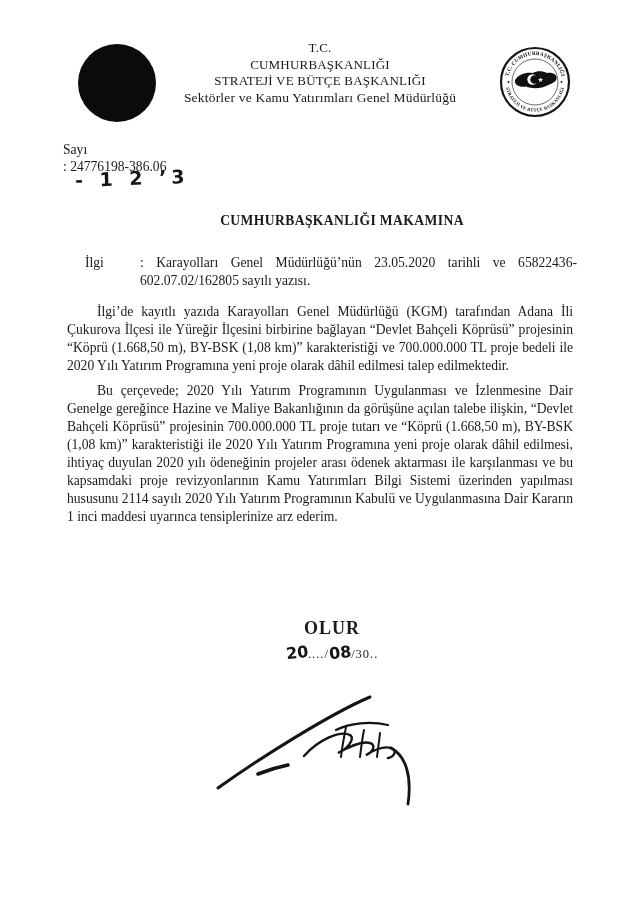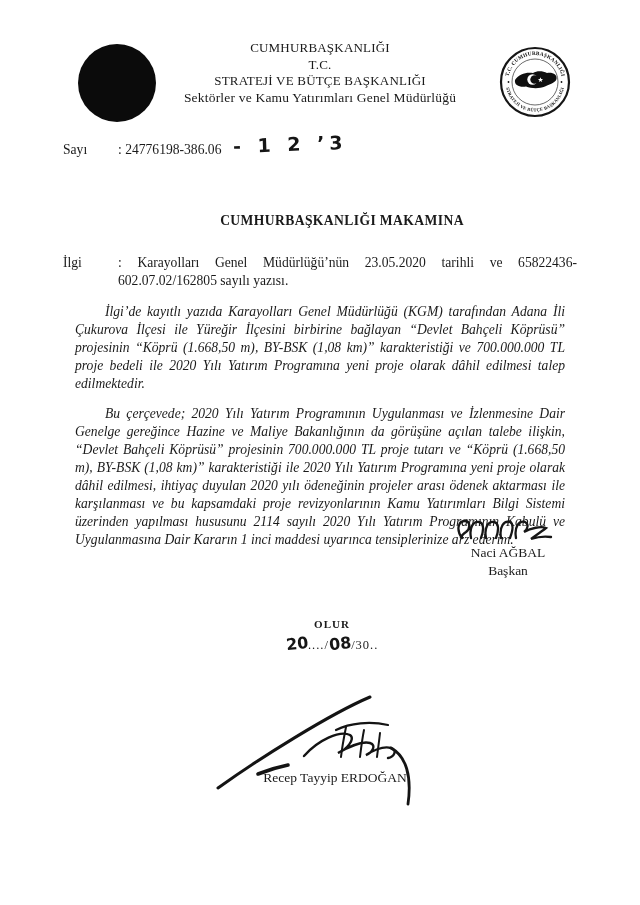--- a/index.html
+++ b/index.html
@@ -11,63 +11,63 @@
   }
   
   .logo-circle{position:absolute;left:78px;top:44px;width:78px;height:78px;
     background:#0b0b0b;border-radius:50%;}
   .header-center{position:absolute;top:40px;left:120px;right:120px;text-align:center;
     font-size:13px;line-height:16.5px;letter-spacing:0.2px;}
   .header-center .h4{font-size:13.5px;}
   .seal{position:absolute;left:499px;top:46px;width:72px;height:72px;}
   
   .meta{position:absolute;left:63px;top:141px;font-size:13.6px;line-height:17px;}
-  .meta-row{display:flex;margin-bottom:10px;align-items:flex-start;}
+  .meta-row{display:flex;margin-bottom:10px;align-items:flex-start;flex-direction:column;}
   .meta-label{width:55px;flex:none;}
   .hand{font-family:"DejaVu Sans",sans-serif;font-weight:600;color:#151515;}
   .sayi-hand{display:inline-block;font-size:19px;letter-spacing:5px;
     transform:rotate(-2deg);margin-left:12px;margin-top:-5px;}
   
   .doc-title{position:absolute;top:213px;left:0;right:0;text-align:center;
     font-weight:bold;font-size:13.6px;letter-spacing:0.4px;padding-left:44px;}
   
   .body-block{position:absolute;left:63px;top:254px;width:514px;
     font-size:13.6px;line-height:18px;}
-  .ilgi{display:flex;}
+  .ilgi{display:flex;margin-left:22px;}
   .ilgi-label{width:55px;flex:none;}
   .ilgi-text{flex:1;text-align:justify;}
-  .para{margin:12px;text-align:justify;text-indent:30px;font-style:italic;}
+  .para{margin:4px;text-align:justify;text-indent:30px;}
   .para1{margin-top:13px;}
   .para2{margin-top:7px;}
   
   .sig1{position:absolute;left:428px;top:516px;width:160px;text-align:center;
     font-size:13.5px;line-height:18px;}
   .sig1 svg{display:block;margin:0 auto -2px auto;}
   
   .approval{position:absolute;left:252px;top:618px;width:160px;text-align:center;}
-  .olur{font-weight:bold;font-size:11px;letter-spacing:1px;}
+  .olur{font-weight:bold;font-size:18px;letter-spacing:1px;}
   .dateline{margin-top:4px;white-space:nowrap;}
   .date-hand{display:inline-block;font-size:16px;transform:rotate(-6deg);}
   .date-print{font-size:12.5px;letter-spacing:1px;}
   
   .sig2{position:absolute;left:200px;top:688px;width:270px;text-align:center;
     font-size:13.5px;line-height:19px;}
   .sig2 .sigsvg{position:absolute;left:10px;top:2px;pointer-events:none;}
   .sig2 .names{padding-top:80px;}
 </style>
 </head>
 <body>
 
 <div class="page">
 
   <div class="logo-circle"></div>
 
   <div class="header-center">
+    <div>T.C.</div>
     <div>CUMHURBAŞKANLIĞI</div>
-    <div>T.C.</div>
     <div>STRATEJİ VE BÜTÇE BAŞKANLIĞI</div>
     <div class="h4">Sektörler ve Kamu Yatırımları Genel Müdürlüğü</div>
   </div>
 
   <svg class="seal" viewBox="0 0 72 72">
     <circle cx="36" cy="36" r="34" fill="none" stroke="#161616" stroke-width="2.2"></circle>
     <circle cx="36" cy="36" r="23" fill="none" stroke="#2a2a2a" stroke-width="0.7"></circle>
     <path id="sealTop" d="M 9,36 A 27,27 0 0 1 63,36" fill="none"></path>
     <path id="sealBot" d="M 6.5,36 A 29.5,29.5 0 0 0 65.5,36" fill="none"></path>
     <text font-size="5.3" font-weight="bold" fill="#101010" font-family="Liberation Serif,serif" letter-spacing="0.2">
@@ -96,32 +96,20 @@
 
   <div class="body-block">
     <div class="ilgi">
       <span class="ilgi-label">İlgi</span>
       <span class="ilgi-text">: Karayolları Genel Müdürlüğü’nün 23.05.2020 tarihli ve 65822436-602.07.02/162805 sayılı yazısı.</span>
     </div>
     <p class="para para1">İlgi’de kayıtlı yazıda Karayolları Genel Müdürlüğü (KGM) tarafından Adana İli Çukurova İlçesi ile Yüreğir İlçesini birbirine bağlayan “Devlet Bahçeli Köprüsü” projesinin “Köprü (1.668,50 m), BY-BSK (1,08 km)” karakteristiği ve 700.000.000 TL proje bedeli ile 2020 Yılı Yatırım Programına yeni proje olarak dâhil edilmesi talep edilmektedir.</p>
     <p class="para para2">Bu çerçevede; 2020 Yılı Yatırım Programının Uygulanması ve İzlenmesine Dair Genelge gereğince Hazine ve Maliye Bakanlığının da görüşüne açılan talebe ilişkin, “Devlet Bahçeli Köprüsü” projesinin 700.000.000 TL proje tutarı ve “Köprü (1.668,50 m), BY-BSK (1,08 km)” karakteristiği ile 2020 Yılı Yatırım Programına yeni proje olarak dâhil edilmesi, ihtiyaç duyulan 2020 yılı ödeneğinin projeler arası ödenek aktarması ile karşılanması ve bu kapsamdaki proje revizyonlarının Kamu Yatırımları Bilgi Sistemi üzerinden yapılması hususunu 2114 sayılı 2020 Yılı Yatırım Programının Kabulü ve Uygulanmasına Dair Kararın 1 inci maddesi uyarınca tensiplerinize arz ederim.</p>
   </div>
 
-  <div class="sig1">
-    <svg width="112" height="30" viewBox="0 0 110 30">
-      <path fill="none" stroke="#161616" stroke-width="2.3" stroke-linecap="round" d="M9,22 C3,14 5,5 12,5 C17,5 18,12 13,16 C10,18 8,20 9,22
-           M18,22 C16,12 20,5 26,6 C31,7 31,14 28,22
-           M33,22 C31,12 35,5 41,6 C46,7 46,14 43,22
-           M48,22 C46,11 51,4 57,6 C61,8 60,14 57,22
-           M63,22 C61,11 66,4 72,6 C76,8 75,13 71,16
-           C78,12 88,10 93,12 C88,16 82,20 78,23 C84,21 92,20 98,21"></path>
-    </svg>
-    <div>Naci AĞBAL</div>
-    <div>Başkan</div>
-  </div>
 
   <div class="approval">
     <div class="olur">OLUR</div>
     <div class="dateline">
       <span class="hand date-hand">20</span><span class="date-print">..../</span><span class="hand date-hand">08</span><span class="date-print">/30..</span>
     </div>
   </div>
 
   <div class="sig2">
     <svg class="sigsvg" width="244" height="120" viewBox="0 0 240 120">
@@ -130,17 +118,16 @@
         <path d="M46,84 C56,80 66,77 76,75" stroke-width="3.6"></path>
         <path d="M92,66 C106,50 128,40 138,45 C144,49 134,60 126,63 C136,57 150,51 158,53 C165,55 160,63 154,65 C162,60 172,56 179,58 C186,60 182,67 176,68" stroke-width="2.4"></path>
         <path d="M124,40 C138,33 158,31 176,35" stroke-width="2.2"></path>
         <path d="M134,37 C132,47 130,58 129,67" stroke-width="2"></path>
         <path d="M152,40 C150,50 149,59 148,67" stroke-width="2"></path>
         <path d="M168,43 C167,52 166,59 165,67" stroke-width="2"></path>
         <path d="M179,58 C194,66 200,86 196,114" stroke-width="2.8"></path>
       </g>
     </svg>
     <div class="names">
-      <div>Recep Tayyip ERDOĞAN</div>
     </div>
   </div>
 
 </div>
 
 </body></html>

